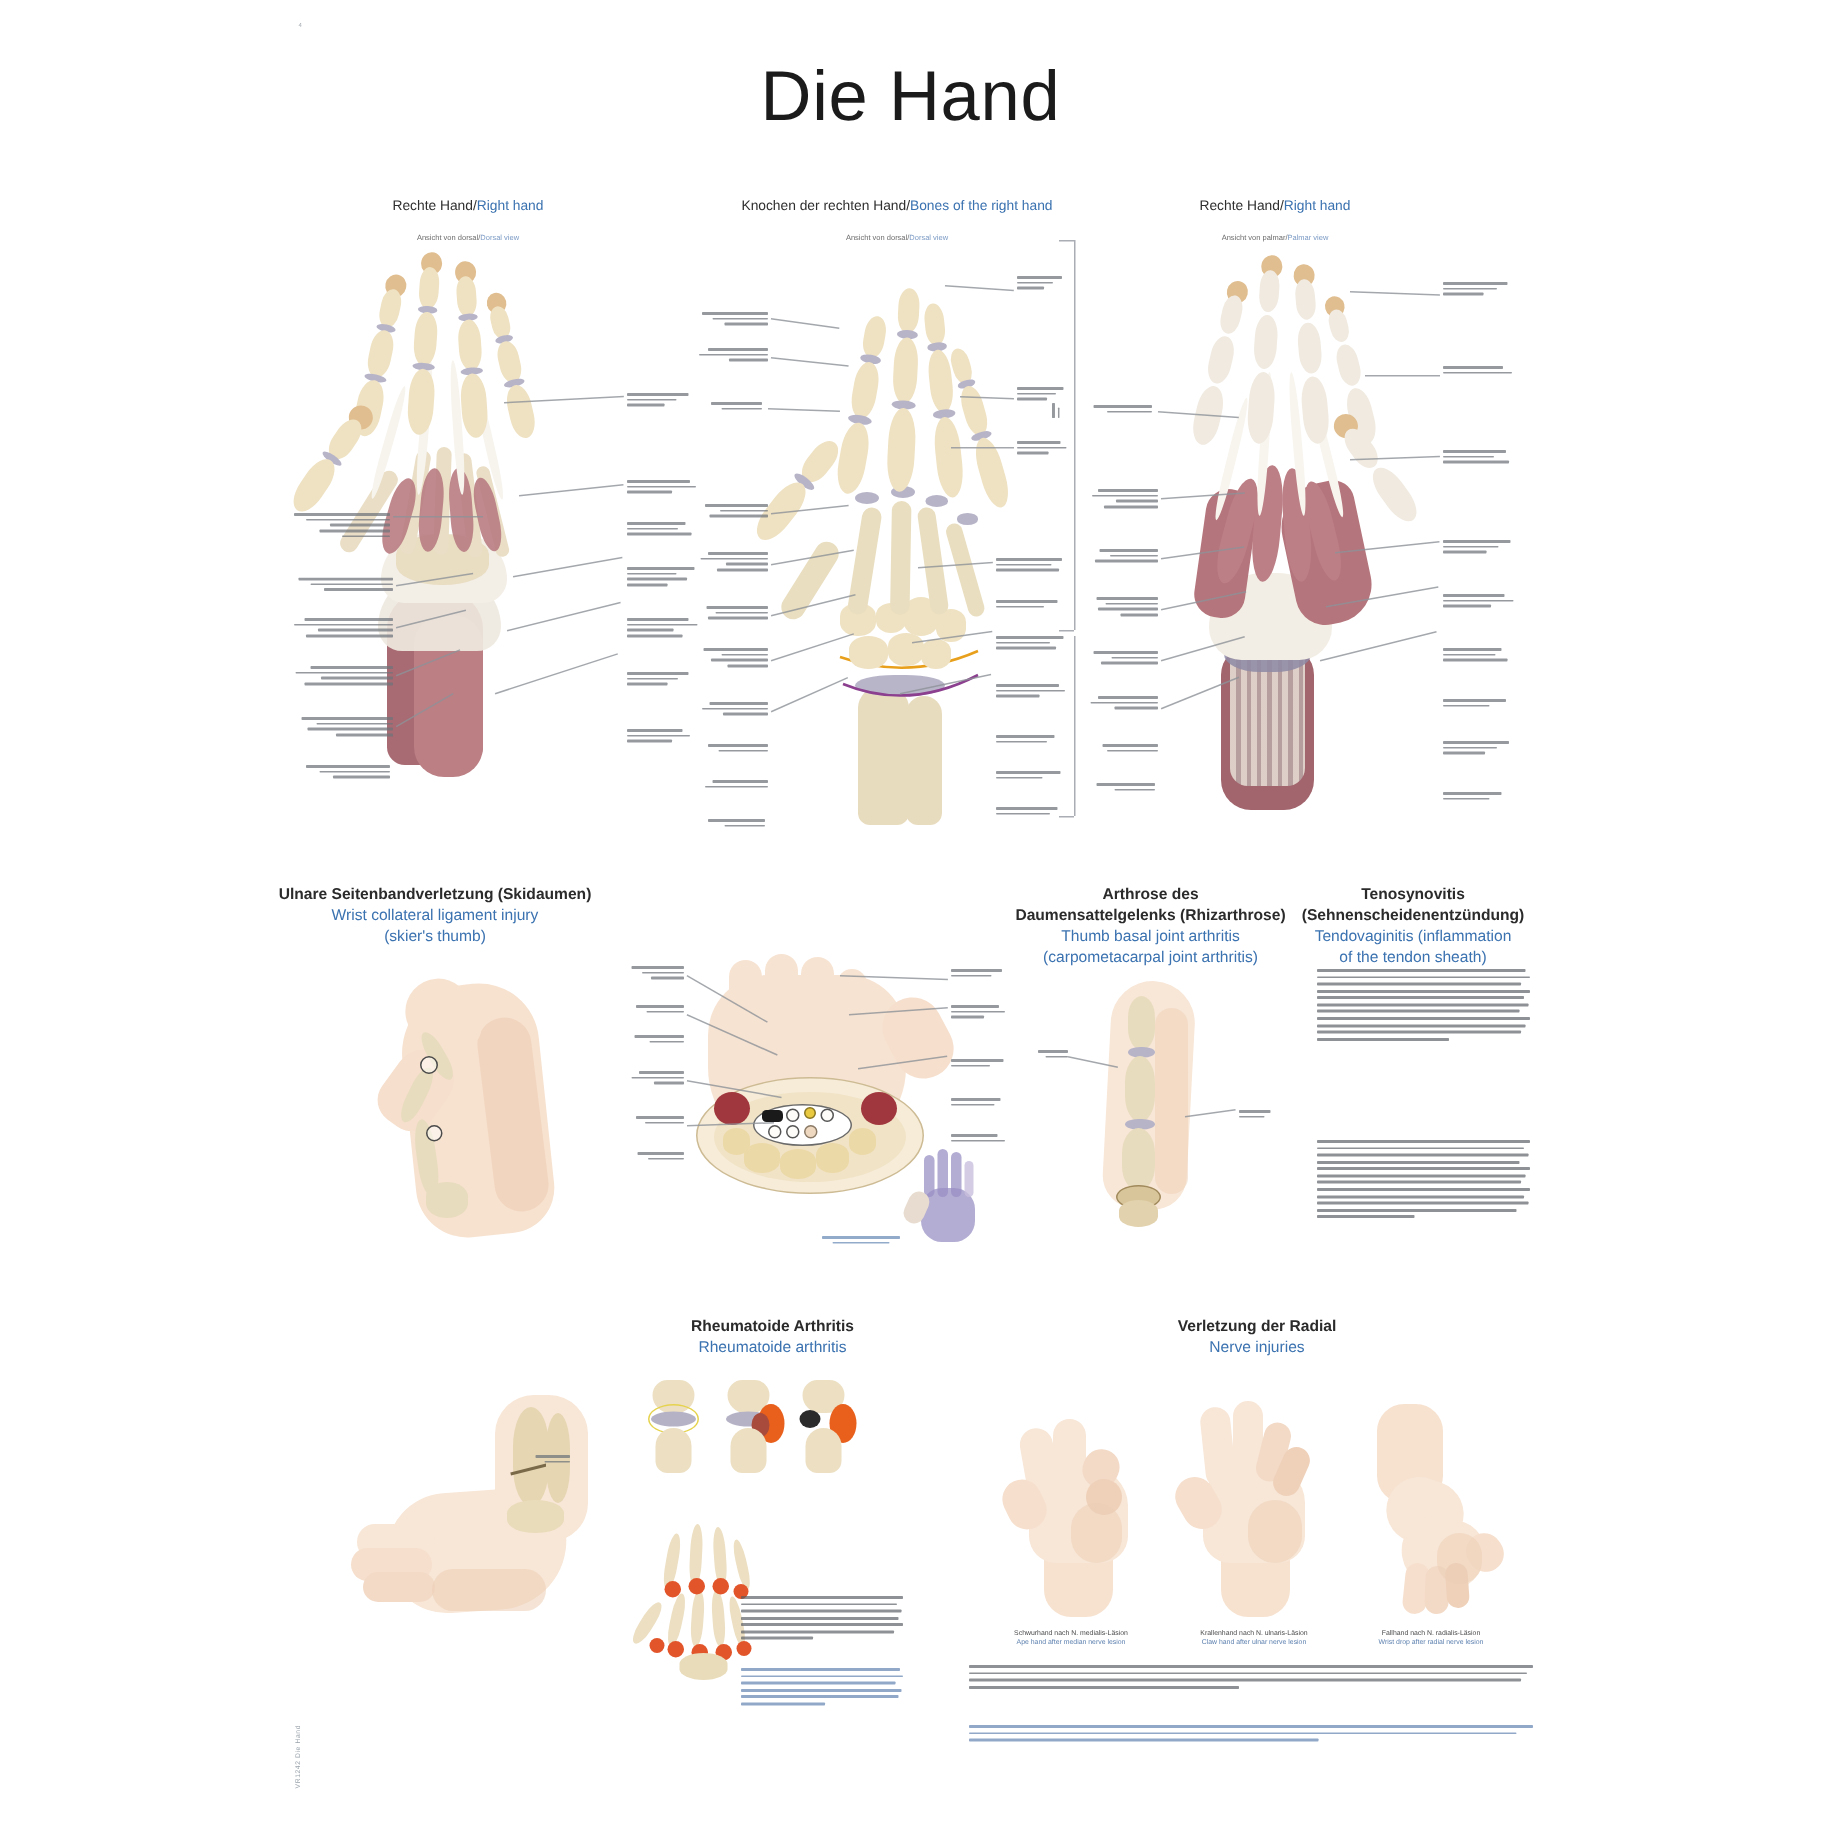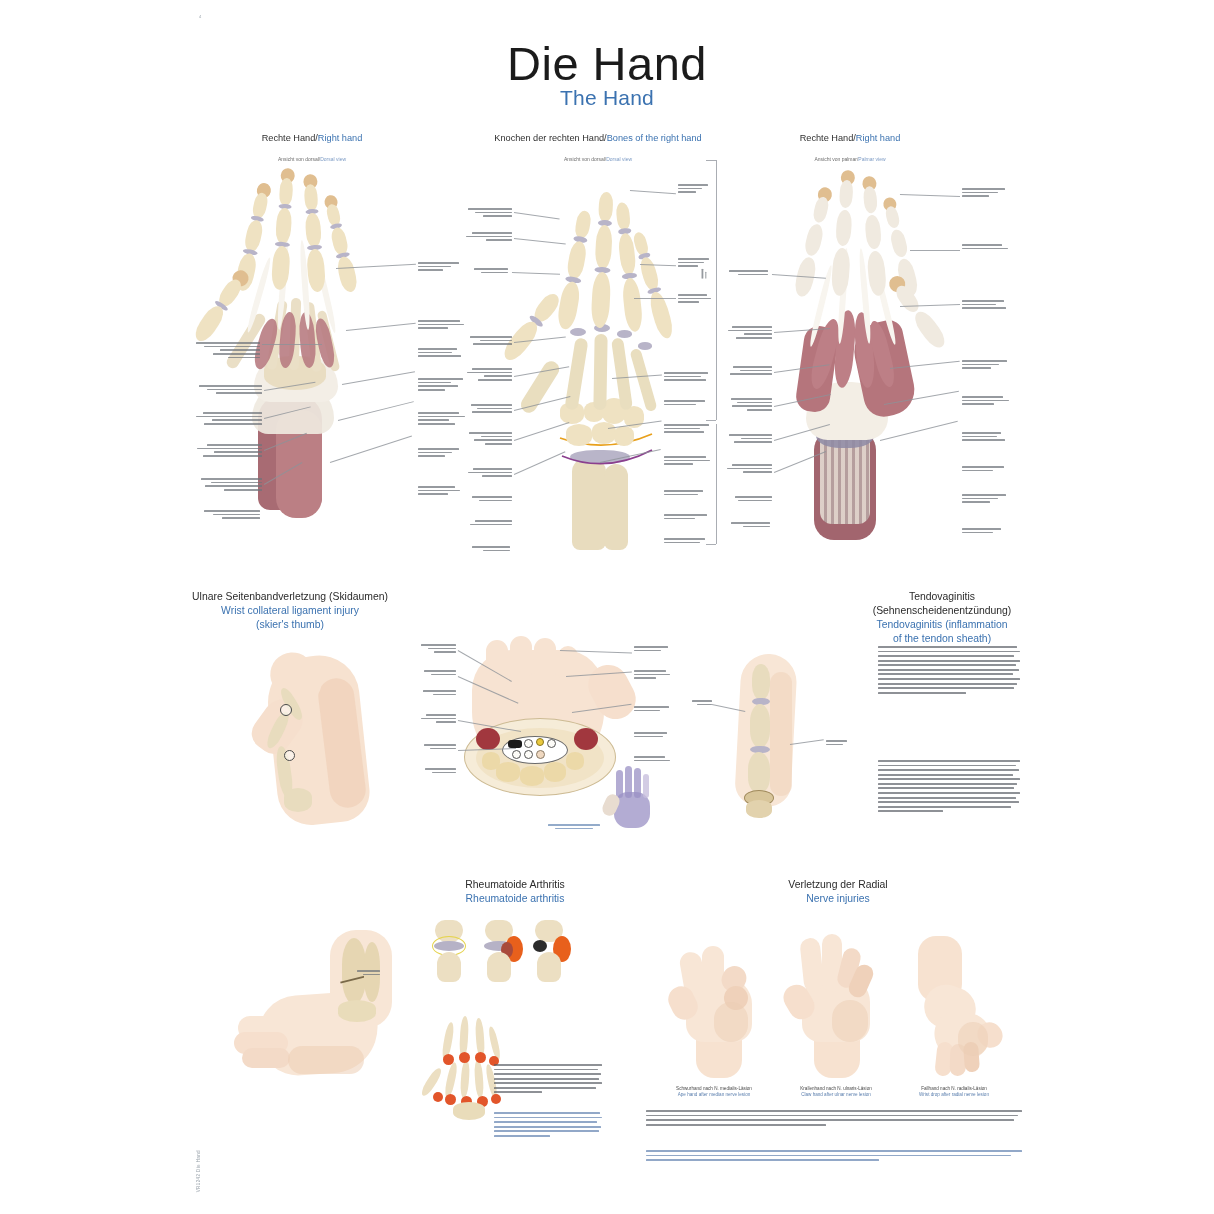--- a/index.html
+++ b/index.html
@@ -33,21 +33,21 @@
     letter-spacing: .4px;
   }
 
   .sec-head { position: absolute; text-align: center; line-height: 1.28; }
   .sec-head .de { font-size: 9.2px; color: #2f2f2f; }
   .sec-head .en { font-size: 9.2px; color: #3b72b0; }
   .sec-head .sub-de { font-size: 5px; color: #6c6c6c; }
   .sec-head .sub-en { font-size: 5px; color: #7b9ac4; }
 
   .blk-head { position: absolute; text-align: center; line-height: 1.34; }
-  .blk-head .de { display:block; font-size: 10.4px; color: #2b2b2b; }
+  .blk-head .de { display:block; font-size: 10.4px; color: #2b2b2b; font-weight: bold; }
   .blk-head .en { display:block; font-size: 10.4px; color: #3b72b0; }
   .blk-head .sm-de { display:block; font-size: 5.4px; color: #6c6c6c; font-style: italic; }
   .blk-head .sm-en { display:block; font-size: 5.4px; color: #7b9ac4; font-style: italic; }
 
   
   .mtext { position: absolute; overflow: hidden; }
   .mtext i {
     display: block; height: 1.6px; margin-bottom: 2.1px;
     background: #6e737a; opacity: .72; border-radius: .5px;
   }
@@ -82,21 +82,20 @@
 </style>
 </head>
 <body>
 
 <div class="poster">
 
   <div class="edge-code">4</div>
   <div class="side-code">VR1242 Die Hand</div>
 
   <div class="main-title">Die Hand</div>
-  <div class="main-subtitle">The Hand</div>
 
   <div class="sec-head" style="left:222px; top:126px; width:180px;">
     <div><span class="de">Rechte Hand/</span><span class="en">Right hand</span></div>
     <div><span class="sub-de">Ansicht von dorsal/</span><span class="sub-en">Dorsal view</span></div>
   </div>
   <div class="sec-head" style="left:478px; top:126px; width:240px;">
     <div><span class="de">Knochen der rechten Hand/</span><span class="en">Bones of the right hand</span></div>
     <div><span class="sub-de">Ansicht von dorsal/</span><span class="sub-en">Dorsal view</span></div>
   </div>
   <div class="sec-head" style="left:760px; top:126px; width:180px;">
@@ -592,22 +591,28 @@
   <div class="lead" style="left:900px; top:306px; width:60px; transform:rotate(-2deg);"></div>
   <div class="lead" style="left:890px; top:368px; width:70px; transform:rotate(-6deg);"></div>
   <div class="lead" style="left:884px; top:404px; width:76px; transform:rotate(-10deg);"></div>
   <div class="lead" style="left:880px; top:440px; width:80px; transform:rotate(-14deg);"></div>
 
   <div class="blk-head" style="left:175px; top:590px; width:230px;">
     <span class="de">Ulnare Seitenbandverletzung (Skidaumen)</span>
     <span class="en">Wrist collateral ligament injury</span>
     <span class="en">(skier's thumb)</span>
   </div>
+  <div class="blk-head" style="left:672px; top:590px; width:190px;">
+    <span class="de">Arthrose des</span>
+    <span class="de">Daumensattelgelenks (Rhizarthrose)</span>
+    <span class="en">Thumb basal joint arthritis</span>
+    <span class="en">(carpometacarpal joint arthritis)</span>
+  </div>
   <div class="blk-head" style="left:862px; top:590px; width:160px;">
-    <span class="de">Tendovaginitis</span>
+    <span class="de">Tenosynovitis</span>
     <span class="de">(Sehnenscheidenentzündung)</span>
     <span class="en">Tendovaginitis (inflammation</span>
     <span class="en">of the tendon sheath)</span>
   </div>
 
   <div style="position:absolute; left:228px; top:650px; width:170px; height:180px;">
     <div class="skin" style="left:44px; top:6px; width:92px; height:168px; background:#f7e2d0; border-radius:46px 40px 30px 34px; transform:rotate(-6deg);"></div>
     <div class="skinsh" style="left:96px; top:28px; width:36px; height:130px; background:#eecdb4; border-radius:22px; opacity:.6; transform:rotate(-7deg);"></div>
     <div class="skin" style="left:44px; top:2px; width:44px; height:52px; background:#f7e2d0; border-radius:24px 24px 14px 14px; transform:rotate(-26deg);"></div>
     <div class="skin" style="left:30px; top:48px; width:40px; height:56px; background:#f6dfcd; border-radius:20px 20px 16px 16px; transform:rotate(36deg);"></div>

